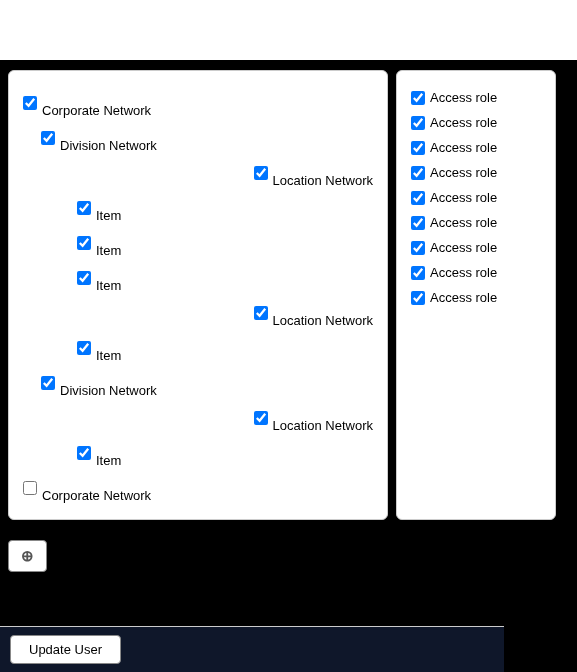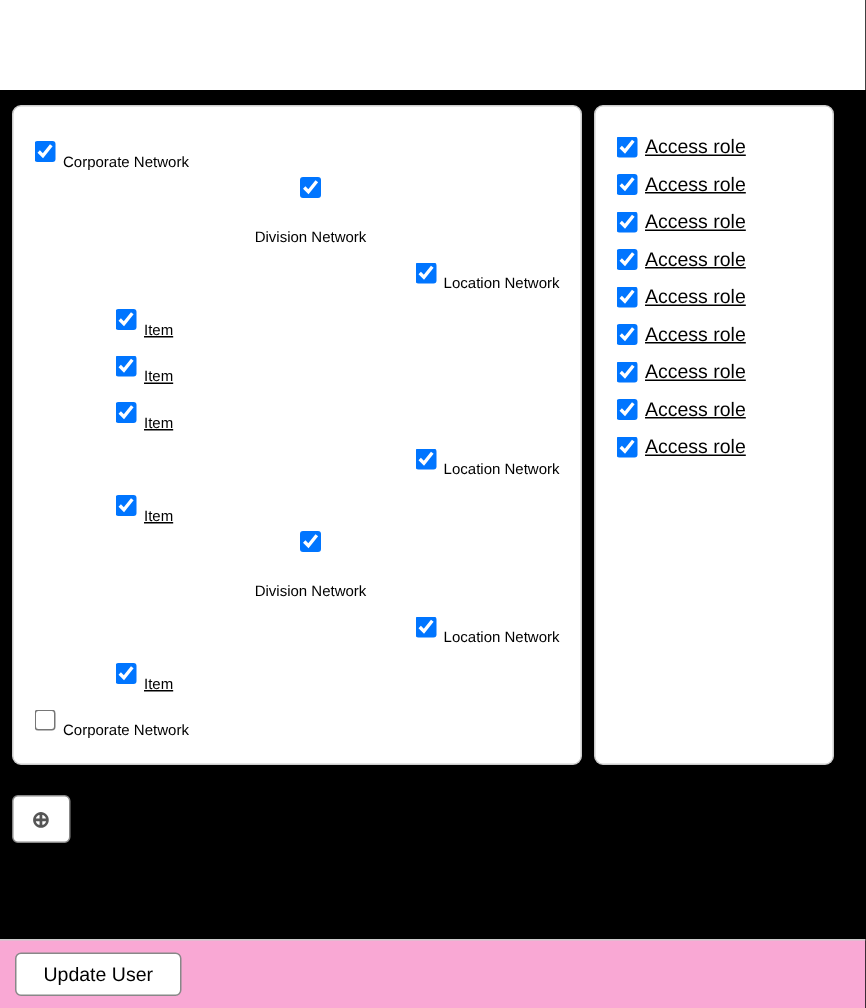--- a/index.html
+++ b/index.html
@@ -45,34 +45,33 @@
       gap: 5px;
       margin: 4px 0;
     }
     .tree-item input[type="checkbox"] {
       width: 14px;
       height: 14px;
       cursor: pointer;
       flex-shrink: 0;
     }
     .tree-item label {
-      font-size: 10px;
+      font-size: 13px;
       cursor: pointer;
       margin-top: 16px;
     }
-    .indent-1 { padding-left: 18px; flex-direction: column; }
+    .indent-1 { padding-left: 18px; }
     .indent-2 { padding-left: 36px; justify-content: flex-end; }
-    .indent-3 { padding-left: 54px; text-decoration: underline; }
+    .indent-3 { padding-left: 54px; }
     .access-role-item {
       display: flex;
       align-items: center;
       gap: 5px;
       margin: 4px 0;
       padding: 3px 0;
-      text-decoration: underline;
     }
     .access-role-item input[type="checkbox"] {
       width: 14px;
       height: 14px;
       cursor: pointer;
       flex-shrink: 0;
     }
     .access-role-item label {
       font-size: 13px;
       cursor: pointer;
@@ -97,26 +96,26 @@
       font-size: 15px;
       font-weight: bold;
       color: #555;
     }
     .bottom-area {
       background: #000;
       flex: 1;
       height: 130px;
     }
     .update-btn-row {
-      background: #f9a8d4;
+      background: #0f172a;
       border-top: 1px solid #ccc;
       padding: 8px 10px;
       position: absolute;
       bottom: 0;
-      width: 577px;
+      width: 504px;
     }
     .update-btn {
       background: #fff;
       border: 1px solid #888;
       border-radius: 4px;
       padding: 6px 18px;
       font-size: 13px;
       cursor: pointer;
     }
     .wrapper {

